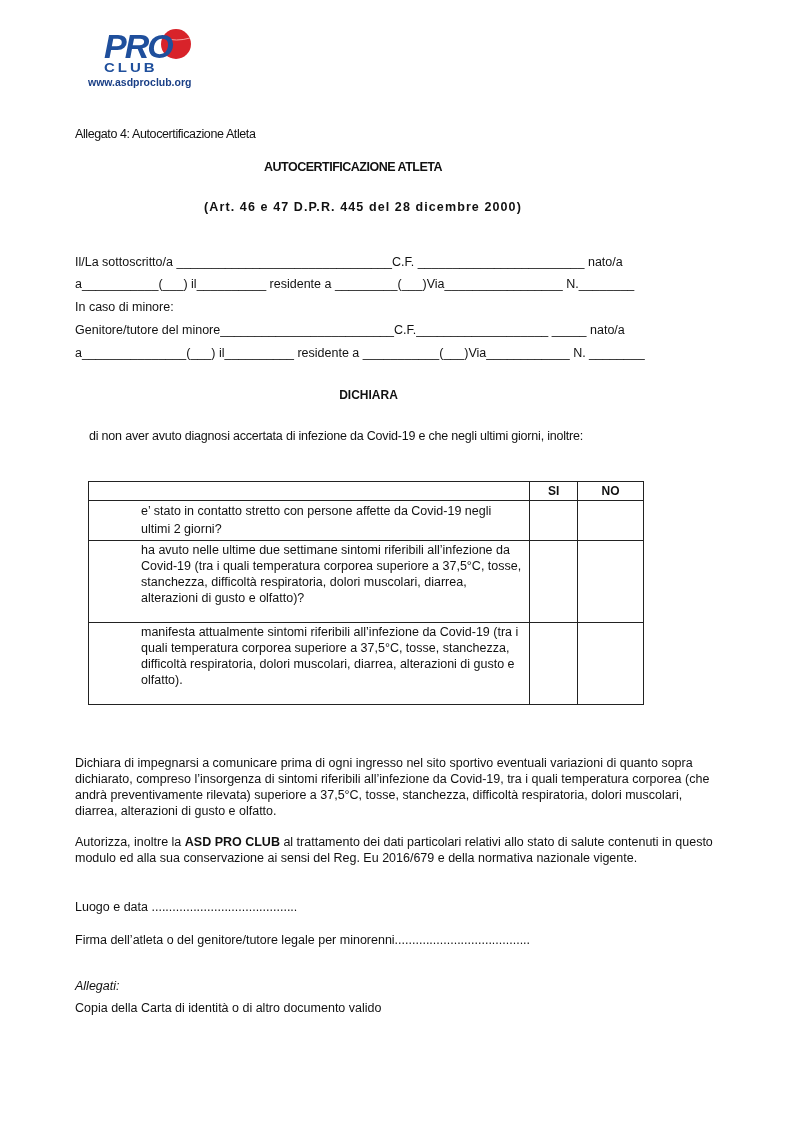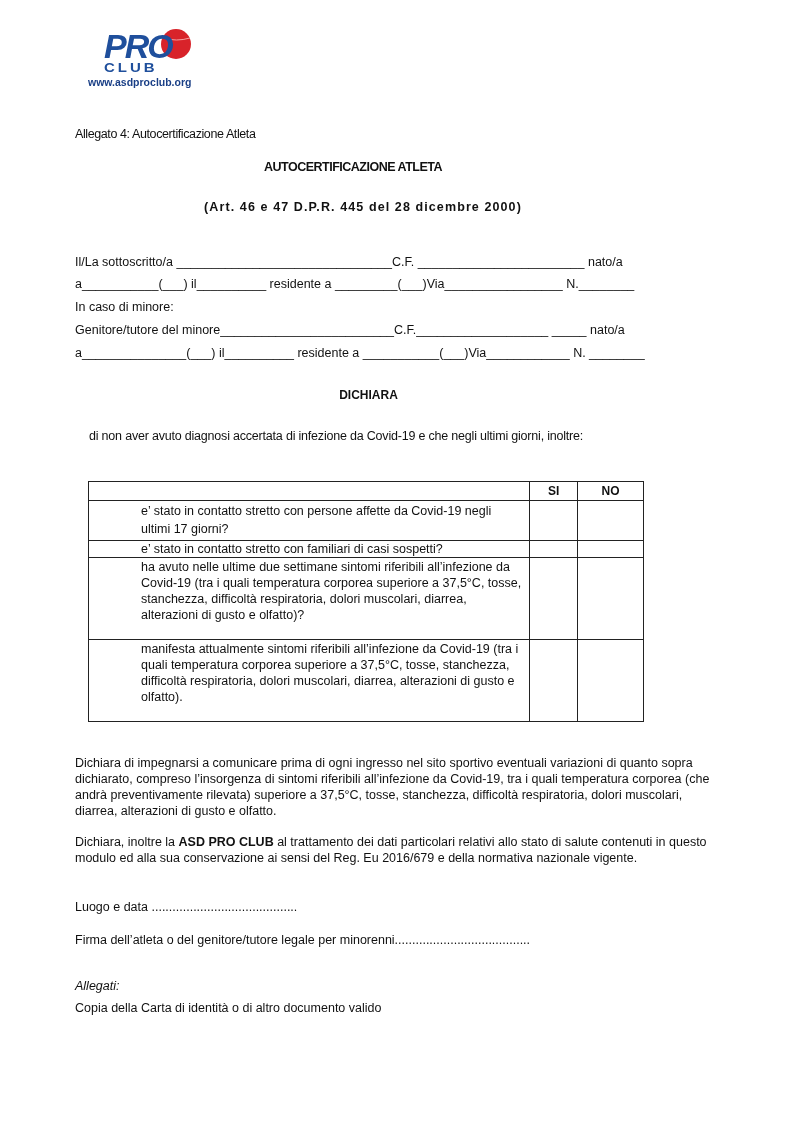--- a/index.html
+++ b/index.html
@@ -78,43 +78,38 @@
       <col class="c-si">
       <col class="c-no">
     </colgroup>
   <tbody>
       <tr>
     <th></th>
     <th>SI</th>
     <th>NO</th>
   </tr>
   <tr class="r1">
-    <td class="q">e’ stato in contatto stretto con persone affette da Covid-19 negli ultimi 17 giorni?</td>
-    <td></td>
-    <td></td>
-  </tr>
-  <tr class="r3">
-    <td class="q">e’ stato in contatto stretto con familiari di casi sospetti?</td>
+    <td class="q">e’ stato in contatto stretto con persone affette da Covid-19 negli ultimi 2 giorni?</td>
     <td></td>
     <td></td>
   </tr>
   <tr class="r4">
     <td class="q">ha avuto nelle ultime due settimane sintomi riferibili all’infezione da Covid-19 (tra i quali temperatura corporea superiore a 37,5°C, tosse, stanchezza, difficoltà respiratoria, dolori muscolari, diarrea, alterazioni di gusto e olfatto)?</td>
     <td></td>
     <td></td>
   </tr>
   <tr class="r5">
     <td class="q">manifesta attualmente sintomi riferibili all’infezione da Covid-19 (tra i quali temperatura corporea superiore a 37,5°C, tosse, stanchezza, difficoltà respiratoria, dolori muscolari, diarrea, alterazioni di gusto e olfatto).</td>
     <td></td>
     <td></td>
   </tr>
 </tbody>
   </table>
 
 <div class="abs para" style="top:755px;">Dichiara di impegnarsi a comunicare prima di ogni ingresso nel sito sportivo eventuali variazioni di quanto sopra dichiarato, compreso l’insorgenza di sintomi riferibili all’infezione da Covid-19, tra i quali temperatura corporea (che andrà preventivamente rilevata) superiore a 37,5°C, tosse, stanchezza, difficoltà respiratoria, dolori muscolari, diarrea, alterazioni di gusto e olfatto.</div>
 
-<div class="abs para" style="top:834px;"><span>Dichiara, inoltre la </span><b>ASD PRO CLUB</b><span> al trattamento dei dati particolari relativi allo stato di salute contenuti in questo modulo ed alla sua conservazione ai sensi del Reg. Eu 2016/679 e della normativa nazionale vigente.</span></div>
+<div class="abs para" style="top:834px;"><span>Autorizza, inoltre la </span><b>ASD PRO CLUB</b><span> al trattamento dei dati particolari relativi allo stato di salute contenuti in questo modulo ed alla sua conservazione ai sensi del Reg. Eu 2016/679 e della normativa nazionale vigente.</span></div>
 
 <div class="abs form-line" style="top:900px;">Luogo e data ..........................................</div>
 <div class="abs form-line" style="top:933px;">Firma dell’atleta o del genitore/tutore legale per minorenni.......................................</div>
 
 <div class="abs form-line italic" style="top:966px;">Allegati:</div>
 <div class="abs form-line" style="top:1001px;">Copia della Carta di identità o di altro documento valido</div>
 
 </body></html>

